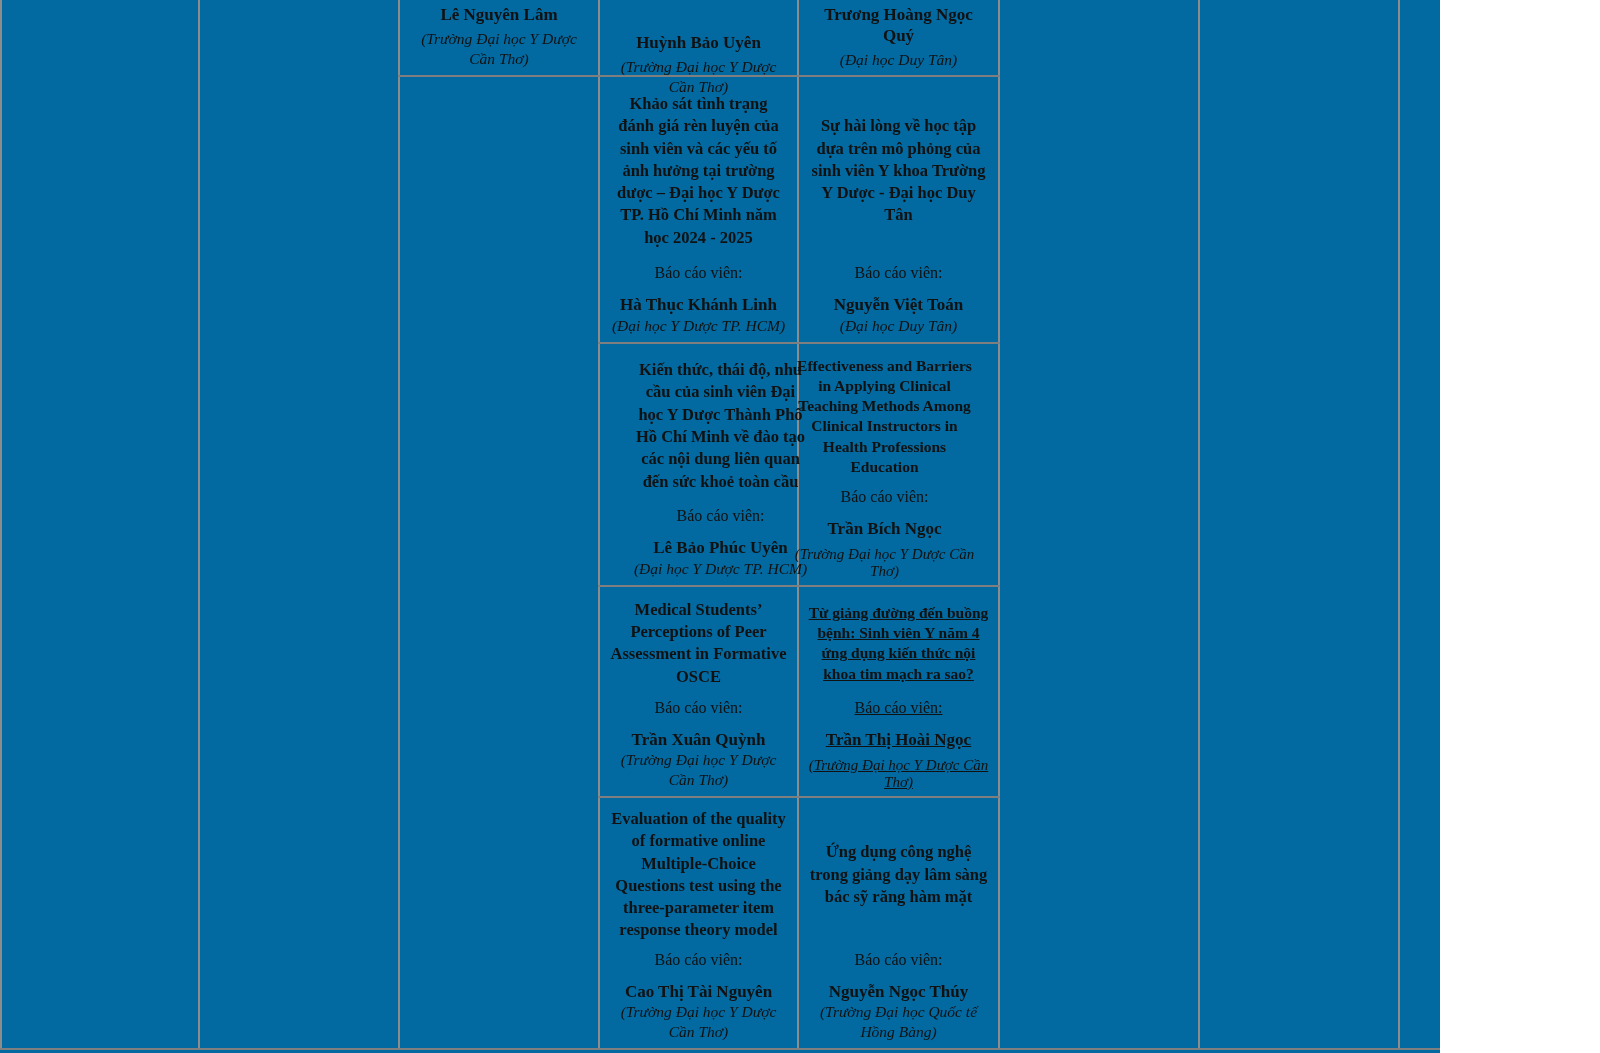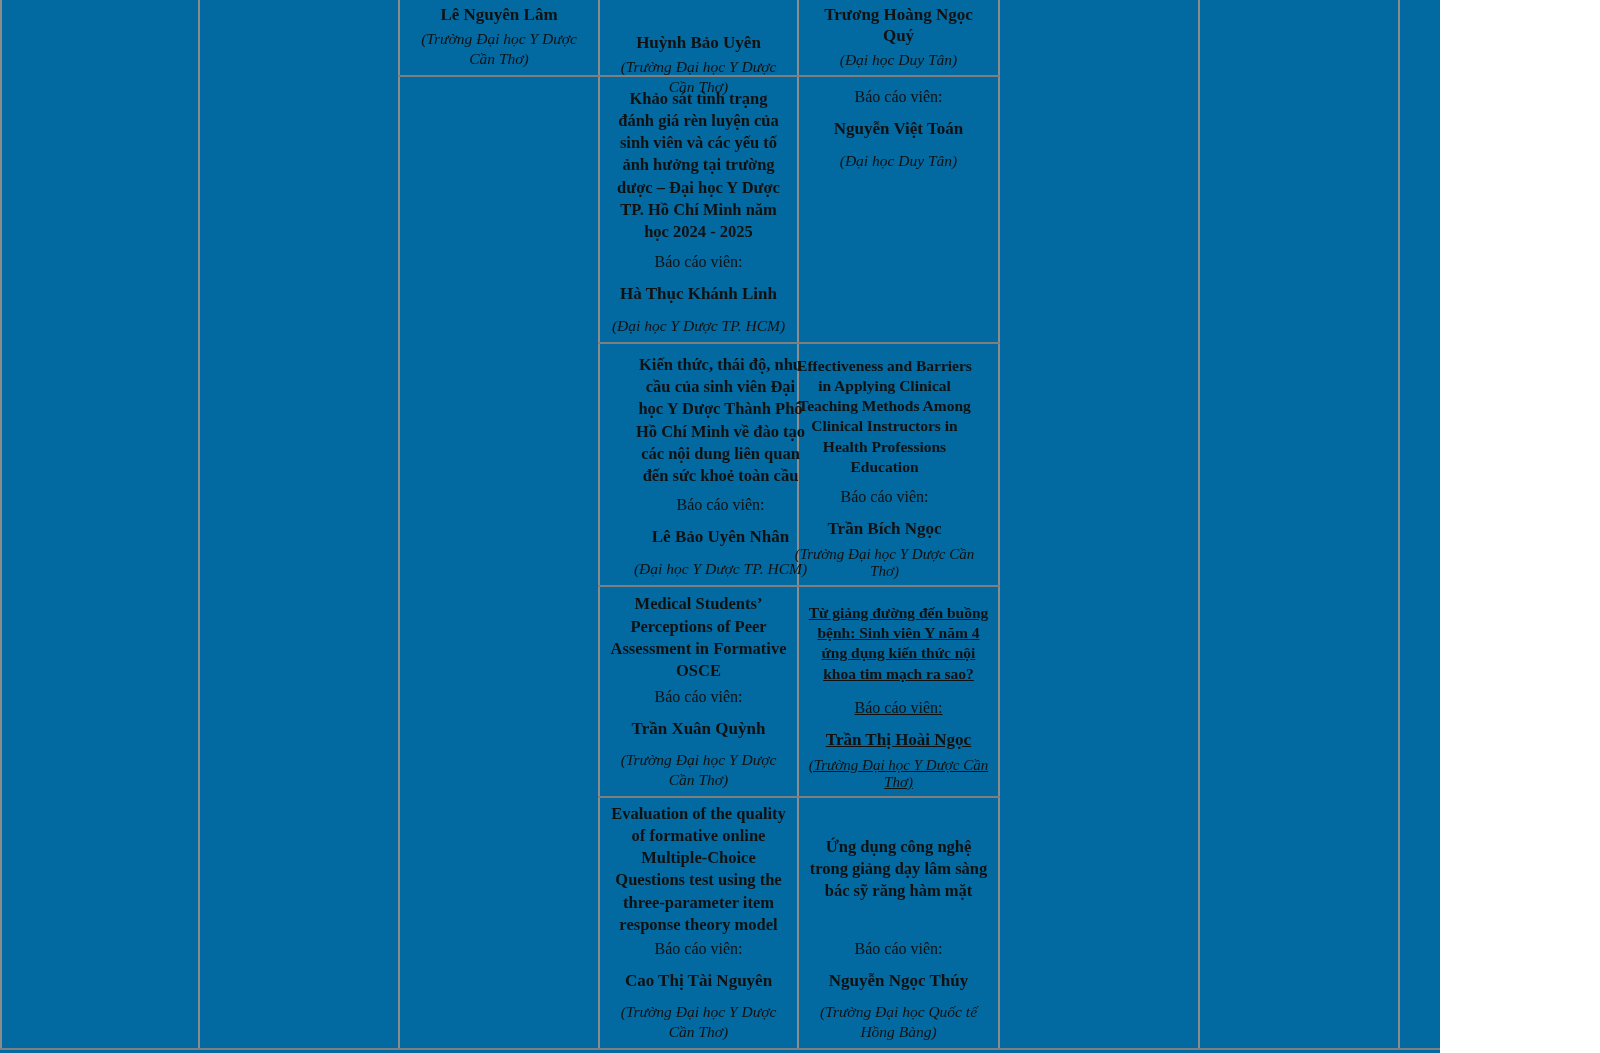--- a/index.html
+++ b/index.html
@@ -18,21 +18,21 @@
   .chair { display:flex; flex-direction:column; padding:4px 8px 2px; }
   .chair .name { font-weight:bold; font-size:17px; line-height:1.25; }
   .chair .aff  { flex:1; display:flex; align-items:center; justify-content:center;
                  font-style:italic; font-size:15.5px; line-height:1.3; }
 
   .session { display:flex; flex-direction:column; align-items:center; padding:6px 10px 7px; }
   .session .title  { flex:1 1 auto; min-height:0; display:flex; align-items:center; justify-content:center;
                      font-weight:bold; font-size:16.5px; line-height:1.35; }
   .session .plabel { font-size:16px; line-height:1.2; margin-top:4px; }
   .session .pname  { font-weight:bold; font-size:17px; line-height:1.2; margin-top:13px; }
-  .session .paff   { font-style:italic; font-size:15.5px; line-height:1.25; margin-top:11px; }
+  .session .paff   { font-style:italic; font-size:15.5px; line-height:1.25; }
 
   .session.compact { padding:4px 8px 5px; }
   .session.compact .title  { font-size:15.5px; line-height:1.3; }
   .session.compact .plabel { margin-top:2px; }
   .session.compact .pname  { }
   .session.compact .paff   { margin-top:6px; font-size:15px; line-height:1.15; }
 </style>
 </head>
 <body>
 
@@ -68,37 +68,38 @@
 
   <div class="cell session" style="left:600px; top:77px; width:197px; height:265px;">
     <div class="title">Khảo sát tình trạng đánh giá rèn luyện của sinh viên và các yếu tố ảnh hưởng tại trường dược – Đại học Y Dược TP. Hồ Chí Minh năm học 2024 - 2025</div>
     <div class="plabel">Báo cáo viên:</div>
     <div class="pname">Hà Thục Khánh Linh</div>
     <div class="paff">(Đại học Y Dược TP. HCM)</div>
   </div>
   <div class="cell session" style="left:622px; top:344px; width:197px; height:241px;">
     <div class="title">Kiến thức, thái độ, nhu cầu của sinh viên Đại học Y Dược Thành Phố Hồ Chí Minh về đào tạo các nội dung liên quan đến sức khoẻ toàn cầu</div>
     <div class="plabel">Báo cáo viên:</div>
-    <div class="pname">Lê Bảo Uyên Nhân</div>
+    <div class="pname">Lê Bảo Phúc Uyên</div>
     <div class="paff">(Đại học Y Dược TP. HCM)</div>
   </div>
   <div class="cell session" style="left:600px; top:587px; width:197px; height:209px;">
     <div class="title">Medical Students’ Perceptions of Peer Assessment in Formative OSCE</div>
     <div class="plabel">Báo cáo viên:</div>
     <div class="pname">Trần Xuân Quỳnh</div>
     <div class="paff">(Trường Đại học Y Dược Cần Thơ)</div>
   </div>
   <div class="cell session" style="left:600px; top:798px; width:197px; height:250px;">
     <div class="title">Evaluation of the quality of formative online Multiple-Choice Questions test using the three-parameter item response theory model</div>
     <div class="plabel">Báo cáo viên:</div>
     <div class="pname">Cao Thị Tài Nguyên</div>
     <div class="paff">(Trường Đại học Y Dược Cần Thơ)</div>
   </div>
 
   <div class="cell session" style="left:799px; top:77px; width:199px; height:265px;">
+    <div class="title">Sự hài lòng về học tập dựa trên mô phỏng của sinh viên Y khoa Trường Y Dược - Đại học Duy Tân</div>
     <div class="plabel">Báo cáo viên:</div>
     <div class="pname">Nguyễn Việt Toán</div>
     <div class="paff">(Đại học Duy Tân)</div>
   </div>
   <div class="cell session compact" style="left:785px; top:344px; width:199px; height:241px;">
     <div class="title">Effectiveness and Barriers in Applying Clinical Teaching Methods Among Clinical Instructors in Health Professions Education</div>
     <div class="plabel">Báo cáo viên:</div>
     <div class="pname">Trần Bích Ngọc</div>
     <div class="paff">(Trường Đại học Y Dược Cần Thơ)</div>
   </div>

